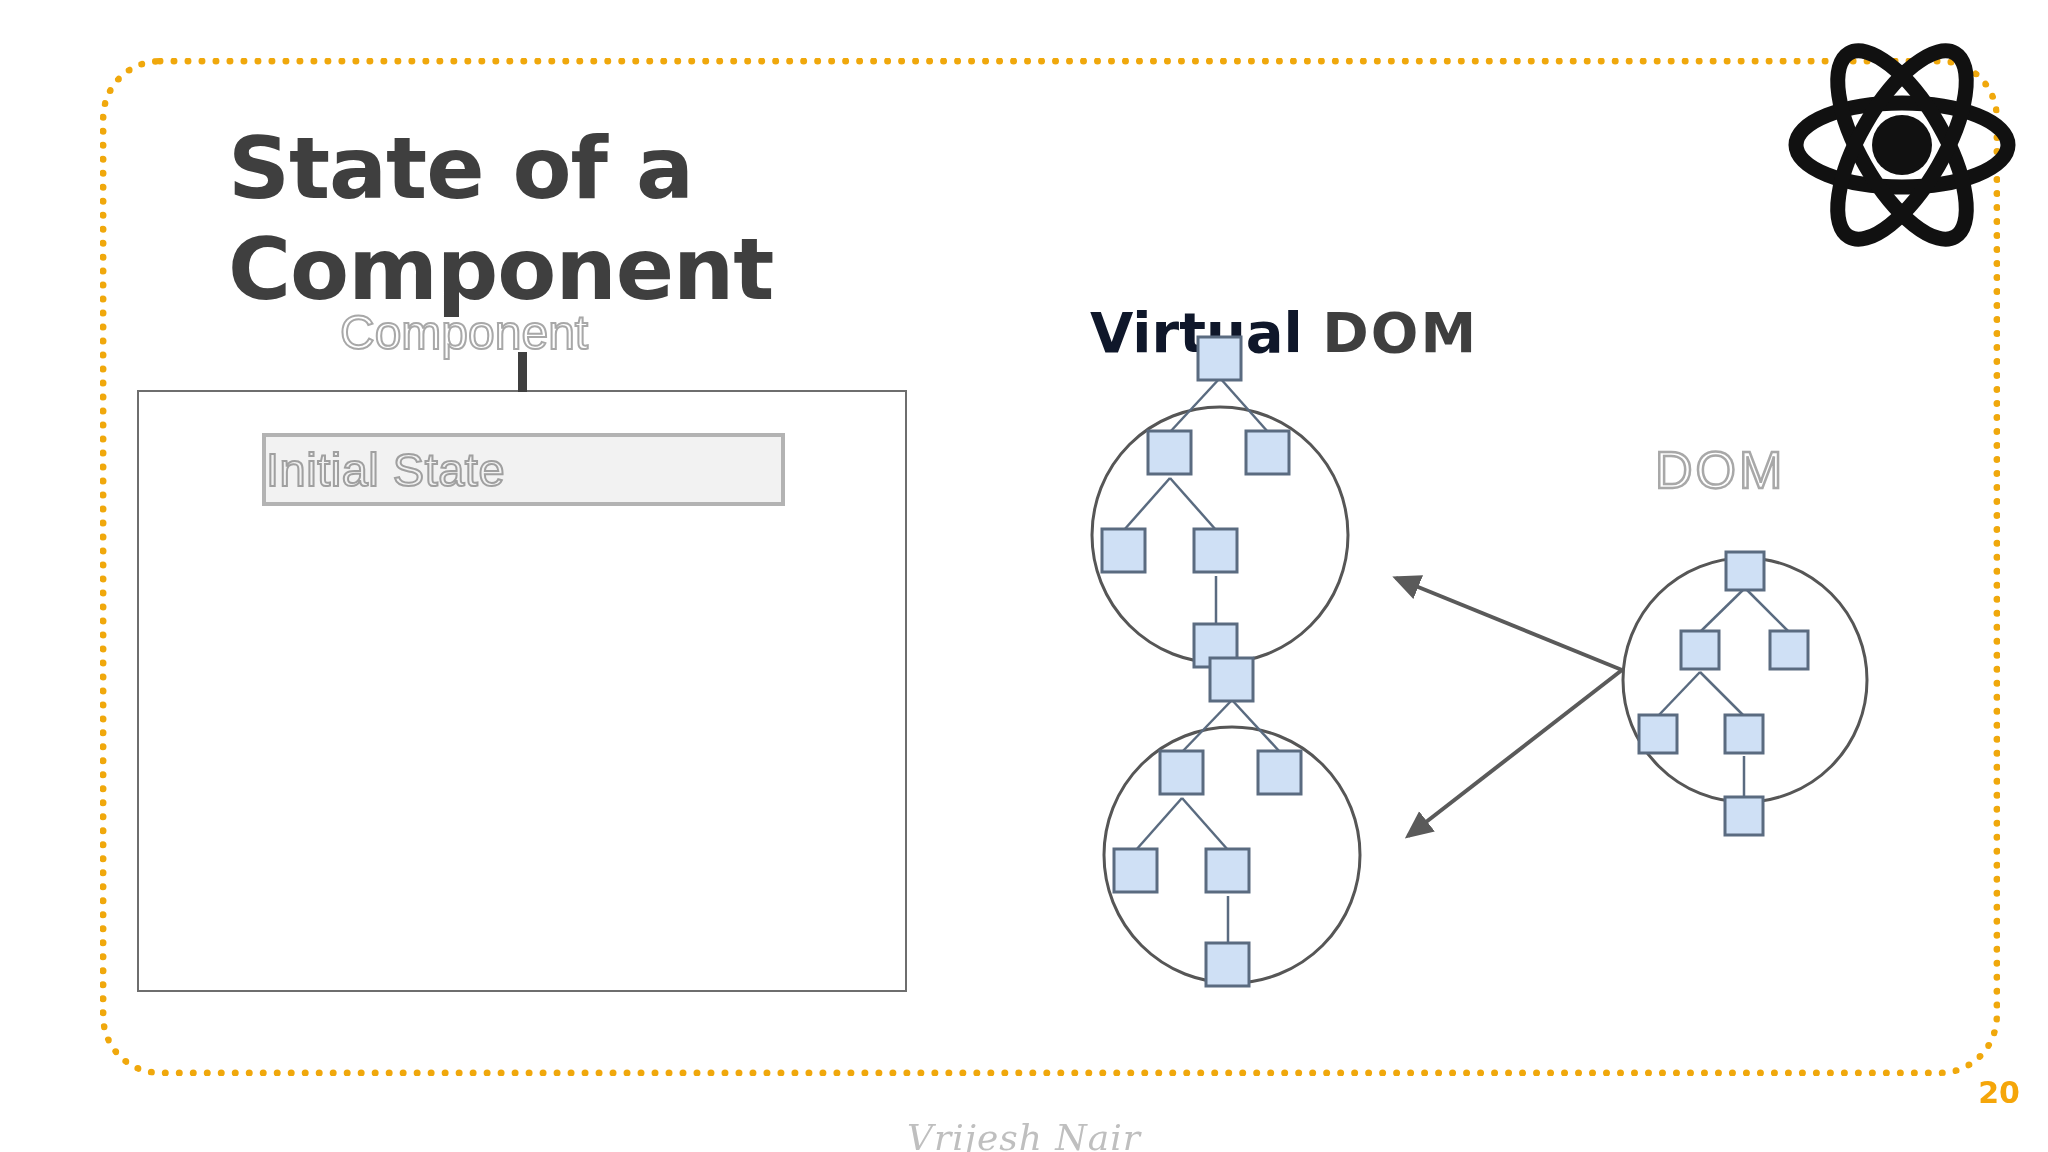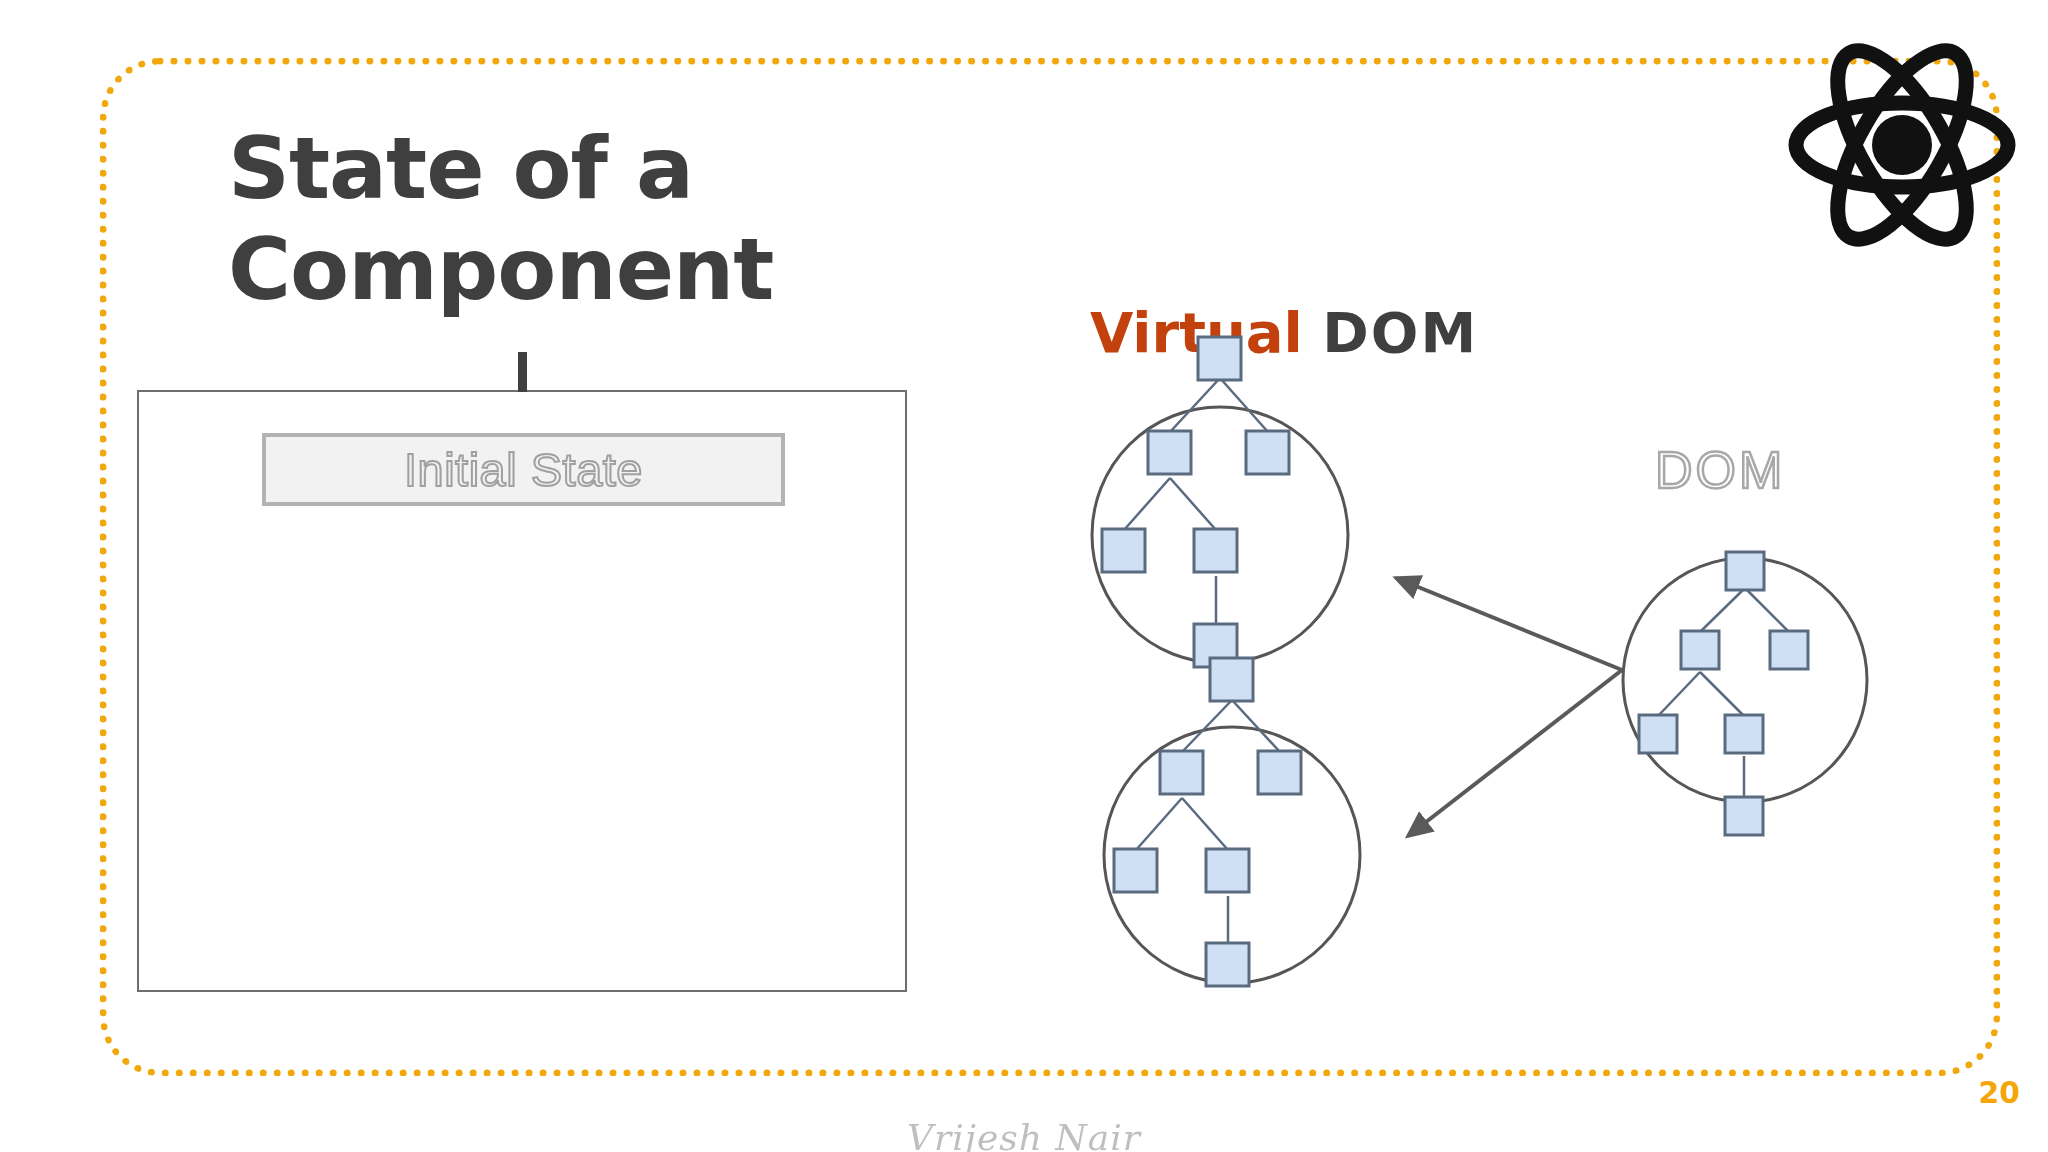--- a/index.html
+++ b/index.html
@@ -84,21 +84,20 @@
     position: absolute;
     left: 262px;
     top: 433px;
     width: 523px;
     height: 73px;
     background: #F2F2F2;
     border: 4px solid #B3B3B3;
     box-sizing: border-box;
     display: flex;
     align-items: center;
-    justify-content: center;
   }
   .initial-state-text {
     font-family: "Liberation Sans", sans-serif;
     font-size: 47px;
     font-weight: 400;
     color: rgba(255,255,255,0);
     -webkit-text-stroke: 2px #A0A0A0;
     letter-spacing: 0.5px;
     white-space: nowrap;
   }
@@ -107,21 +106,21 @@
   .vdom-heading {
     position: absolute;
     left: 1090px;
     top: 300px;
     font-family: "DejaVu Sans", sans-serif;
     font-weight: bold;
     font-size: 56px;
     white-space: nowrap;
     letter-spacing: 0px;
   }
-  .vdom-heading .word-virtual { color: #c2410c; margin-top: 27px; }
+  .vdom-heading .word-virtual { color: #0f172a; margin-top: 27px; }
   .vdom-heading .word-dom { color: #3F3F3F; letter-spacing: 2px; }
 
   
   .dom-label {
     position: absolute;
     left: 1655px;
     top: 440px;
     font-family: "Liberation Sans", sans-serif;
     font-size: 52px;
     font-weight: 400;
@@ -179,20 +178,21 @@
 <body>
 
 <div id="slide">
 
   <div class="dotted-frame"></div>
 
   <div class="slide-title">State of a Component</div>
 
   <div class="component-box"></div>
   <div class="component-stub"></div>
+  <div class="component-label">Component</div>
 
   <div class="initial-state-chip">
     <span class="initial-state-text">Initial State</span>
   </div>
 
   <div class="vdom-heading">
     <span class="word-virtual">Virtual</span>
     <span class="word-dom">DOM</span>
   </div>
 

